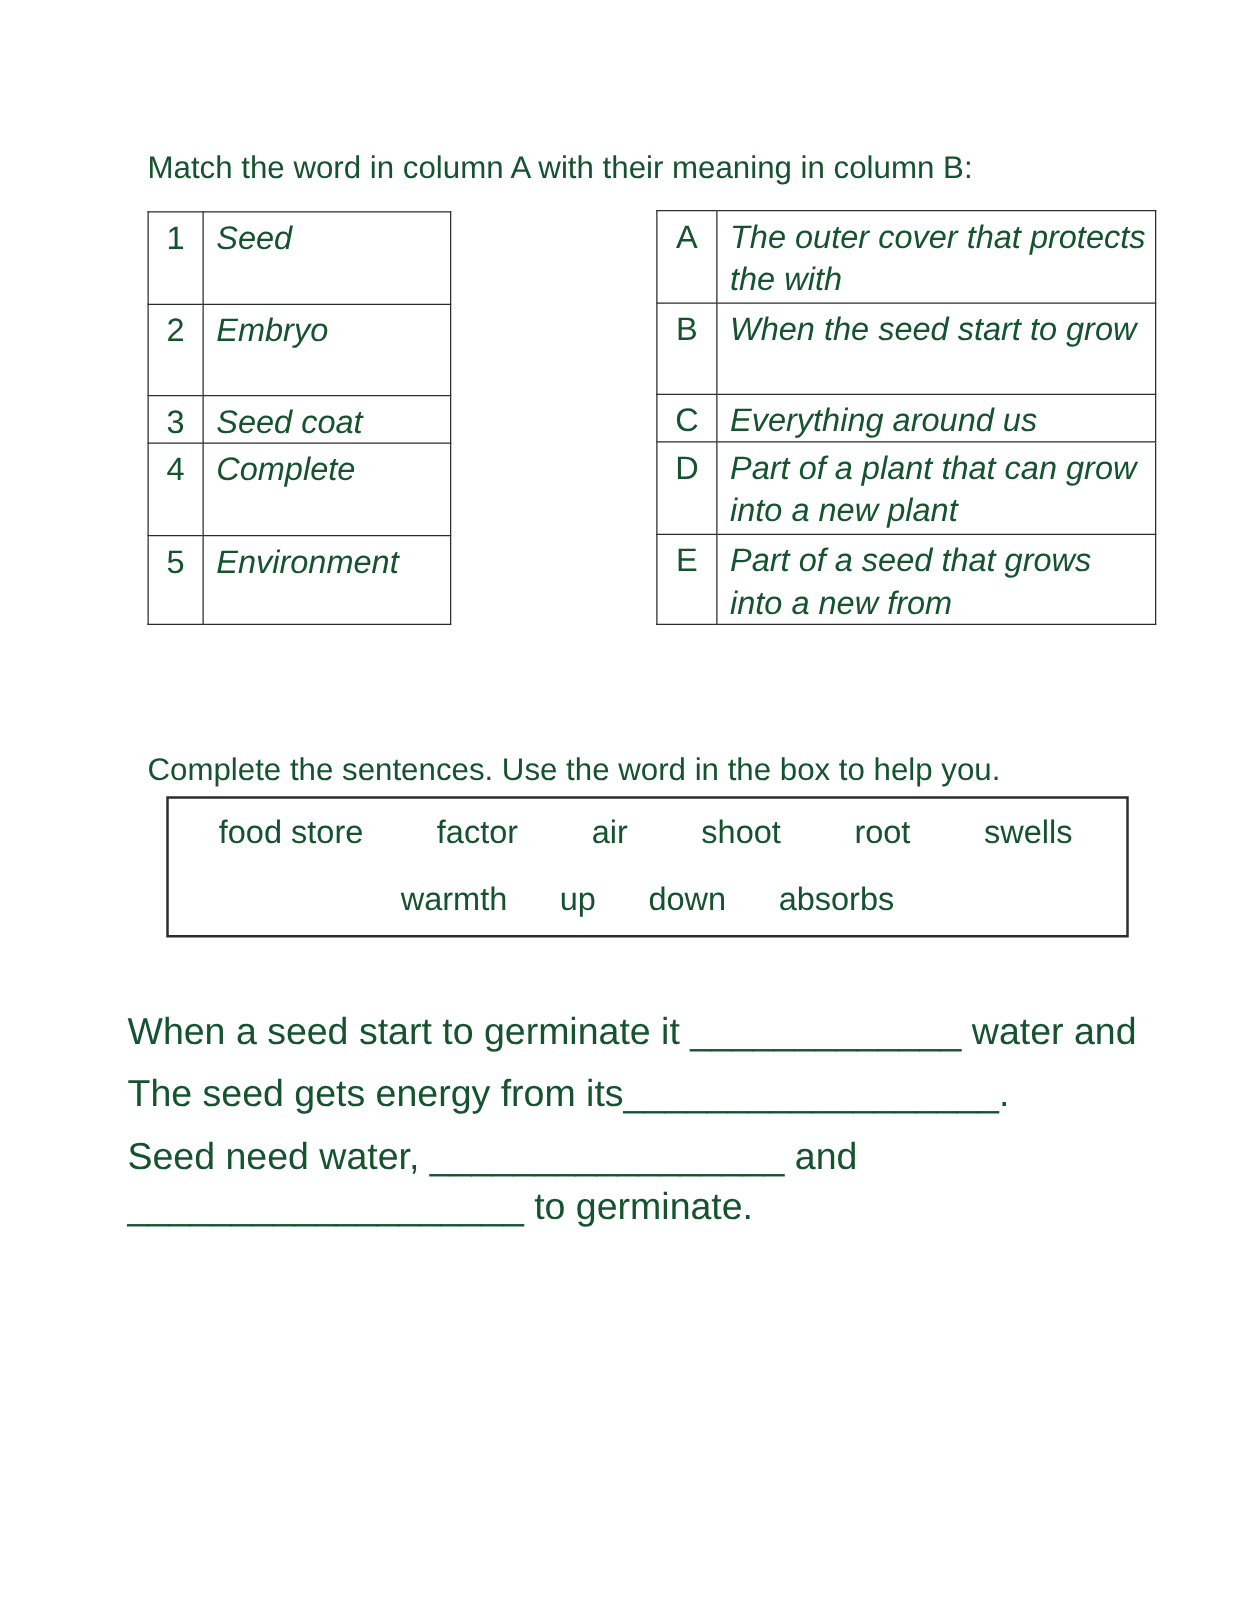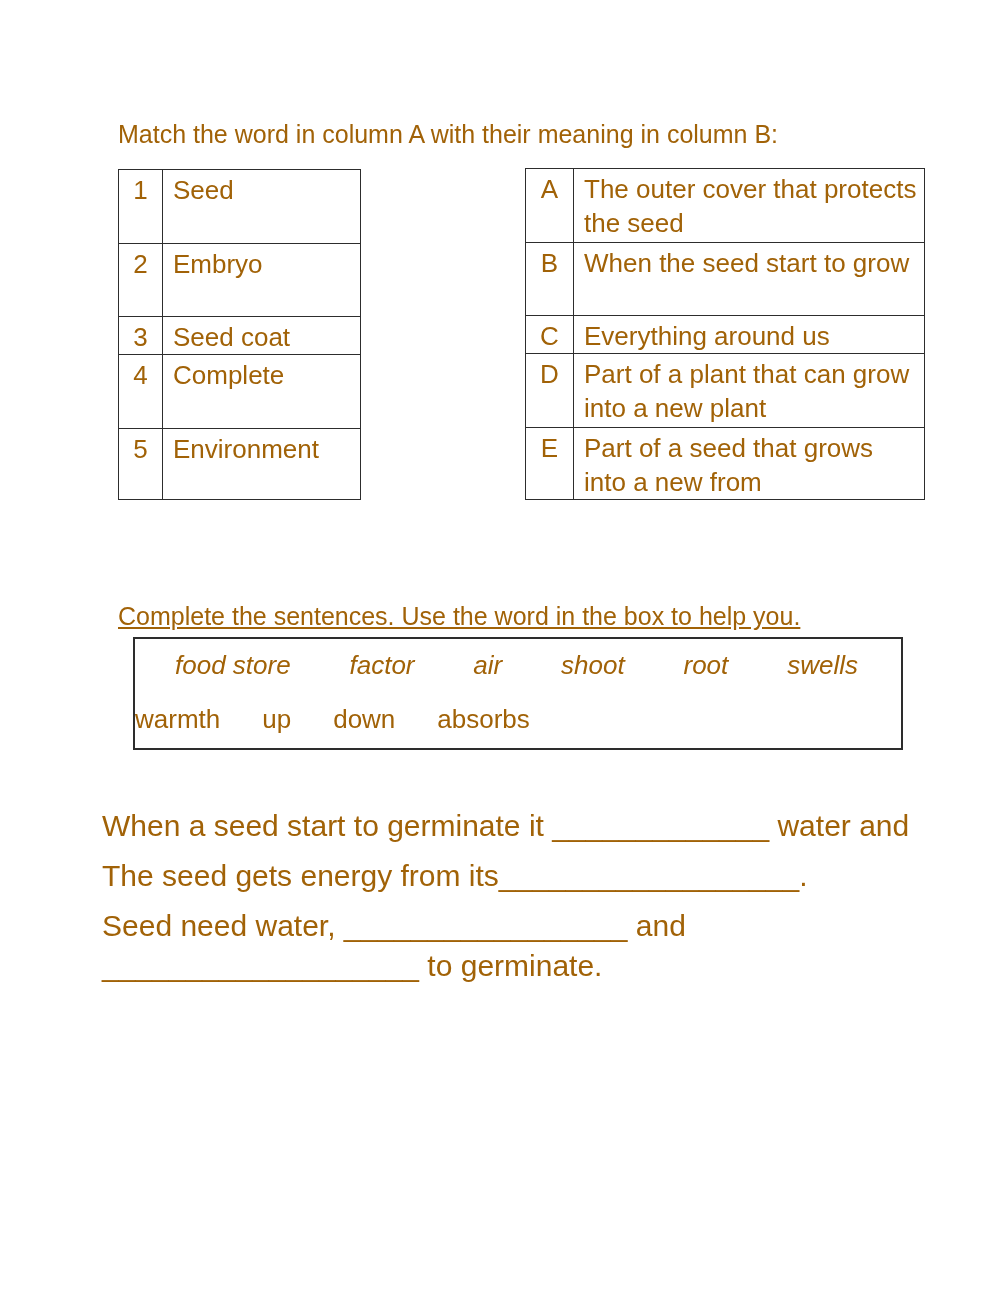--- a/index.html
+++ b/index.html
@@ -3,32 +3,32 @@
 <meta charset="utf-8">
 <style>
   * { margin: 0; padding: 0; box-sizing: border-box; }
   html, body { background: #ffffff; }
   .page {
     position: relative;
     width: 1000px;
     height: 1291px;
     background: #ffffff;
     font-family: "Liberation Sans", sans-serif;
-    color: #a16207;
+    color: #14532d;
     overflow: hidden;
   }
   .heading {
     position: absolute;
     left: 118px;
     font-size: 25px;
     line-height: 30px;
     white-space: nowrap;
   }
   .heading.match { top: 119px; }
-  .heading.complete { top: 601px; text-decoration: underline; }
+  .heading.complete { top: 601px; }
 
   table.match-table {
     position: absolute;
     border-collapse: collapse;
     table-layout: fixed;
     font-size: 26px;
     line-height: 34px;
   }
   table.tbl-a { left: 118px; top: 169px; width: 242px; }
   table.tbl-b { left: 525px; top: 168px; width: 399px; }
@@ -41,41 +41,41 @@
   table.tbl-a col.c1 { width: 44px; }
   table.tbl-a col.c2 { width: 198px; }
   table.tbl-b col.c1 { width: 48px; }
   table.tbl-b col.c2 { width: 351px; }
   table.match-table tr:nth-child(1) { height: 74px; }
   table.match-table tr:nth-child(2) { height: 73px; }
   table.match-table tr:nth-child(3) { height: 34px; }
   table.match-table tr:nth-child(4) { height: 74px; }
   table.match-table tr:nth-child(5) { height: 71px; }
   td.key-cell { text-align: center; }
-  td.text-cell { padding-left: 10px; padding-right: 4px; }
+  td.text-cell { padding-left: 10px; padding-right: 4px; font-style: italic; }
 
   .wordbox {
     position: absolute;
     left: 133px;
     top: 637px;
     width: 770px;
     height: 113px;
     border: 2px solid #2d2d2d;
     font-size: 26px;
   }
   .wb-row1 {
     display: flex;
     justify-content: space-between;
     padding: 0 43px 0 40px;
     margin-top: 9px;
     line-height: 34px;
-    font-style: italic;
   }
   .wb-row2 {
     display: flex;
+    justify-content: center;
     gap: 42px;
     margin-top: 20px;
     line-height: 34px;
   }
   .wb-word { white-space: nowrap; }
 
   .sentences {
     position: absolute;
     left: 102px;
     top: 806px;
@@ -125,21 +125,21 @@
     </table>
 
   <table class="match-table tbl-b">
     <colgroup>
         <col class="c1">
         <col class="c2">
       </colgroup>
     <tbody>
         <tr>
       <td class="key-cell">A</td>
-      <td class="text-cell">The outer cover that protects the seed</td>
+      <td class="text-cell">The outer cover that protects the with</td>
     </tr>
     <tr>
       <td class="key-cell">B</td>
       <td class="text-cell">When the seed start to grow</td>
     </tr>
     <tr>
       <td class="key-cell">C</td>
       <td class="text-cell">Everything around us</td>
     </tr>
     <tr>

